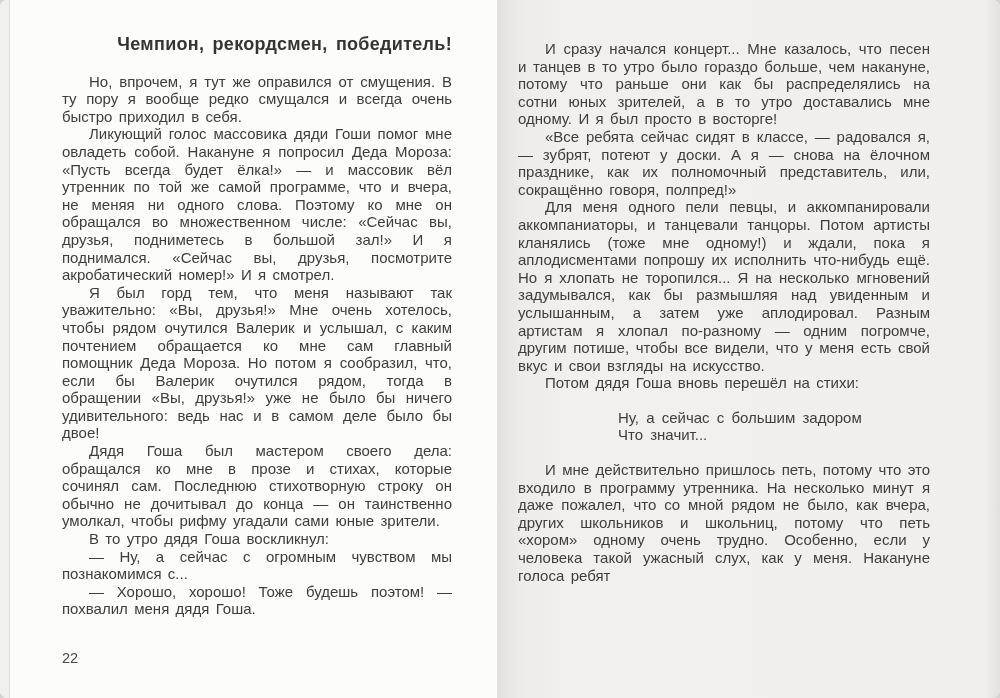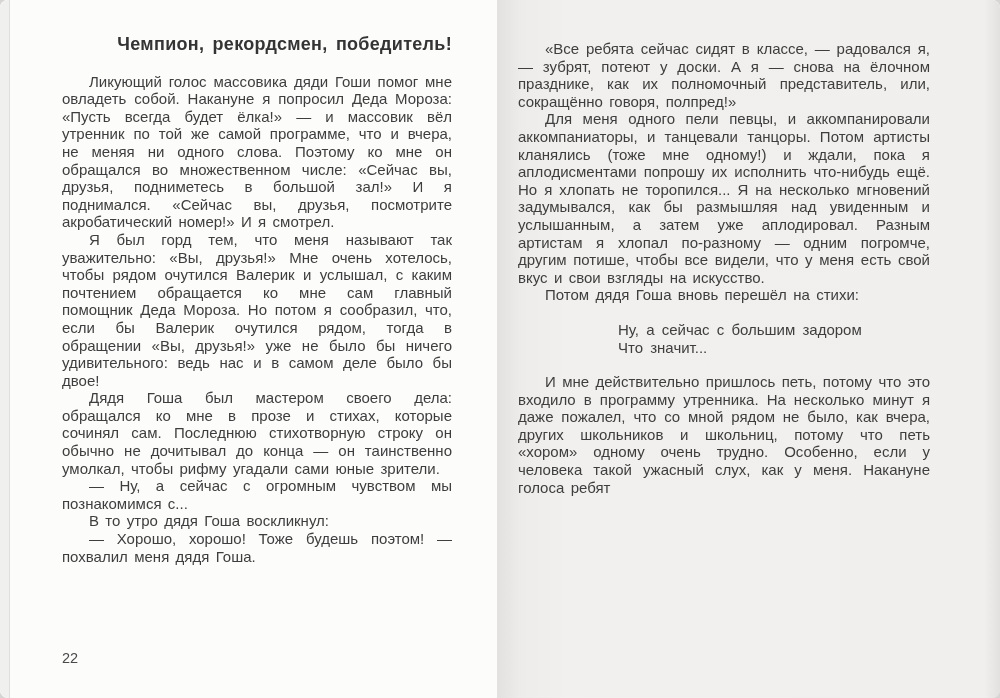--- a/index.html
+++ b/index.html
@@ -93,29 +93,31 @@
   <div class="left-page">
     <div class="edge-strip"></div>
   </div>
 
   <div class="right-page">
     <div class="edge-shade"></div>
   </div>
 
   <div class="text-col left-col">
     <h1 class="page-title">Чемпион, рекордсмен, победитель!</h1>
+    <p>Но, впрочем, я тут же оправился от смущения. В ту пору я вообще редко смущался и всегда очень быстро приходил в себя.</p>
     <p>Ликующий голос массовика дяди Гоши помог мне овладеть собой. Накануне я попросил Деда Мороза: «Пусть всегда будет ёлка!» — и массовик вёл утренник по той же самой программе, что и вчера, не меняя ни одного слова. Поэтому ко мне он обращался во множественном числе: «Сейчас вы, друзья, подниметесь в большой зал!» И я поднимался. «Сейчас вы, друзья, посмотрите акробатический номер!» И я смотрел.</p>
     <p>Я был горд тем, что меня называют так уважительно: «Вы, друзья!» Мне очень хотелось, чтобы рядом очутился Валерик и услышал, с каким почтением обращается ко мне сам главный помощник Деда Мороза. Но потом я сообразил, что, если бы Валерик очутился рядом, тогда в обращении «Вы, друзья!» уже не было бы ничего удивительного: ведь нас и в самом деле было бы двое!</p>
     <p>Дядя Гоша был мастером своего дела: обращался ко мне в прозе и стихах, которые сочинял сам. Последнюю стихотворную строку он обычно не дочитывал до конца — он таинственно умолкал, чтобы рифму угадали сами юные зрители.</p>
+    <p>В то утро дядя Гоша воскликнул:</p>
     <p>— Ну, а сейчас с огромным чувством мы познакомимся с...</p>
-    <p>В то утро дядя Гоша воскликнул:</p>
     <p>— Хорошо, хорошо! Тоже будешь поэтом! — похвалил меня дядя Гоша.</p>
   </div>
 
   <div class="text-col right-col">
+    <p>И сразу начался концерт... Мне казалось, что песен и танцев в то утро было гораздо больше, чем накануне, потому что раньше они как бы распределялись на сотни юных зрителей, а в то утро доставались мне одному. И я был просто в восторге!</p>
     <p>«Все ребята сейчас сидят в классе, — радовался я, — зубрят, потеют у доски. А я — снова на ёлочном празднике, как их полномочный представитель, или, сокращённо говоря, полпред!»</p>
     <p>Для меня одного пели певцы, и аккомпанировали аккомпаниаторы, и танцевали танцоры. Потом артисты кланялись (тоже мне одному!) и ждали, пока я аплодисментами попрошу их исполнить что-нибудь ещё. Но я хлопать не торопился... Я на несколько мгновений задумывался, как бы размышляя над увиденным и услышанным, а затем уже аплодировал. Разным артистам я хлопал по-разному — одним погромче, другим потише, чтобы все видели, что у меня есть свой вкус и свои взгляды на искусство.</p>
     <p>Потом дядя Гоша вновь перешёл на стихи:</p>
     <div class="verse">
       <div>Ну, а сейчас с большим задором</div>
       <div>Что значит...</div>
     </div>
     <p>И мне действительно пришлось петь, потому что это входило в программу утренника. На несколько минут я даже пожалел, что со мной рядом не было, как вчера, других школьников и школьниц, потому что петь «хором» одному очень трудно. Особенно, если у человека такой ужасный слух, как у меня. Накануне голоса ребят</p>
   </div>
 

